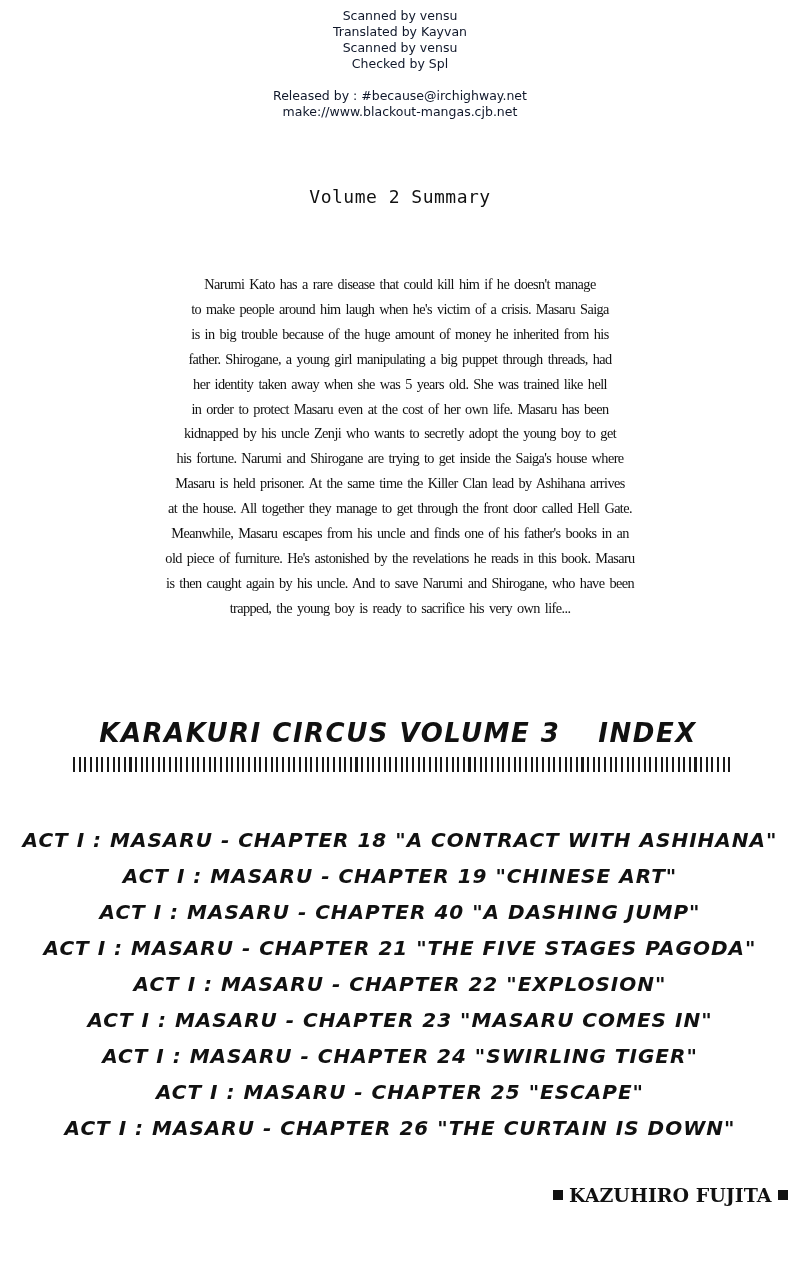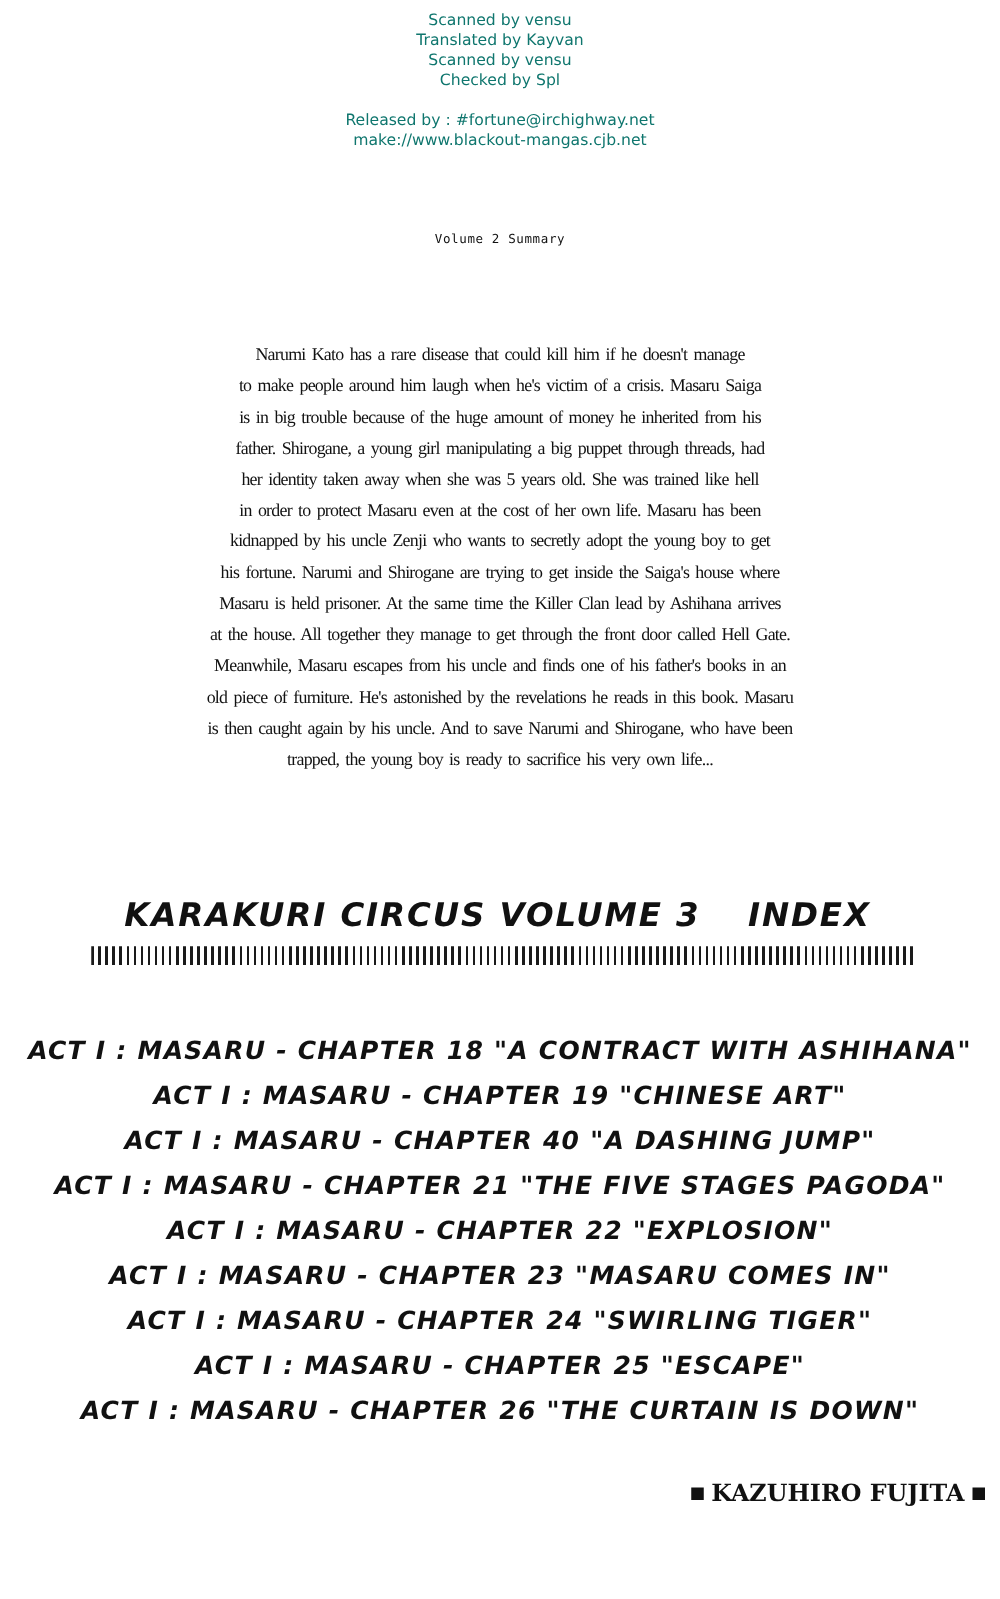--- a/index.html
+++ b/index.html
@@ -3,26 +3,26 @@
 <meta charset="utf-8">
 <style>
   html, body { margin: 0; padding: 0; }
   body {
     width: 800px; height: 1279px; background: #ffffff; color: #111111;
     position: relative; overflow: hidden;
     font-family: "DejaVu Sans", sans-serif;
   }
   .credits {
     position: absolute; top: 8px; left: 0; width: 800px; text-align: center;
-    font-family: "DejaVu Sans", sans-serif; font-size: 12.5px; line-height: 16px; color: #0f766e;
+    font-family: "DejaVu Sans", sans-serif; font-size: 12.5px; line-height: 16px; color: #0f172a;
   }
   .credits .gap { height: 16px; }
   .summary-title {
     position: absolute; top: 186px; left: 0; width: 800px; text-align: center;
-    font-family: "DejaVu Sans Mono", monospace; font-size: 10px; letter-spacing: 0.5px;
+    font-family: "DejaVu Sans Mono", monospace; font-size: 18px; letter-spacing: 0.5px;
   }
   .summary {
     position: absolute; top: 232px; left: 62px; width: 676px; text-align: center;
     font-family: Liberation Serif, serif; font-size: 14.3px; line-height: 24.9px;
     letter-spacing: -0.6px; word-spacing: 2px; margin-top: 40px;
   }
   .summary .line { white-space: nowrap; }
   .index-title {
     position: absolute; top: 718px; left: 0; width: 800px; text-align: center;
     font-family: "DejaVu Sans", sans-serif; font-style: italic; font-weight: bold;
@@ -48,21 +48,21 @@
 </style>
 </head>
 <body>
 
 <div class="credits">
   <div>Scanned by vensu</div>
   <div>Translated by Kayvan</div>
   <div>Scanned by vensu</div>
   <div>Checked by Spl</div>
   <div class="gap"></div>
-  <div>Released by : #fortune@irchighway.net</div>
+  <div>Released by : #because@irchighway.net</div>
   <div>make://www.blackout-mangas.cjb.net</div>
 </div>
 
 <div class="summary-title">Volume 2 Summary</div>
 
 <div class="summary">
   <div class="line">Narumi Kato has a rare disease that could kill him if he doesn't manage</div>
   <div class="line">to make people around him laugh when he's victim of a crisis. Masaru Saiga</div>
   <div class="line">is in big trouble because of the huge amount of money he inherited from his</div>
   <div class="line">father. Shirogane, a young girl manipulating a big puppet through threads, had</div>

